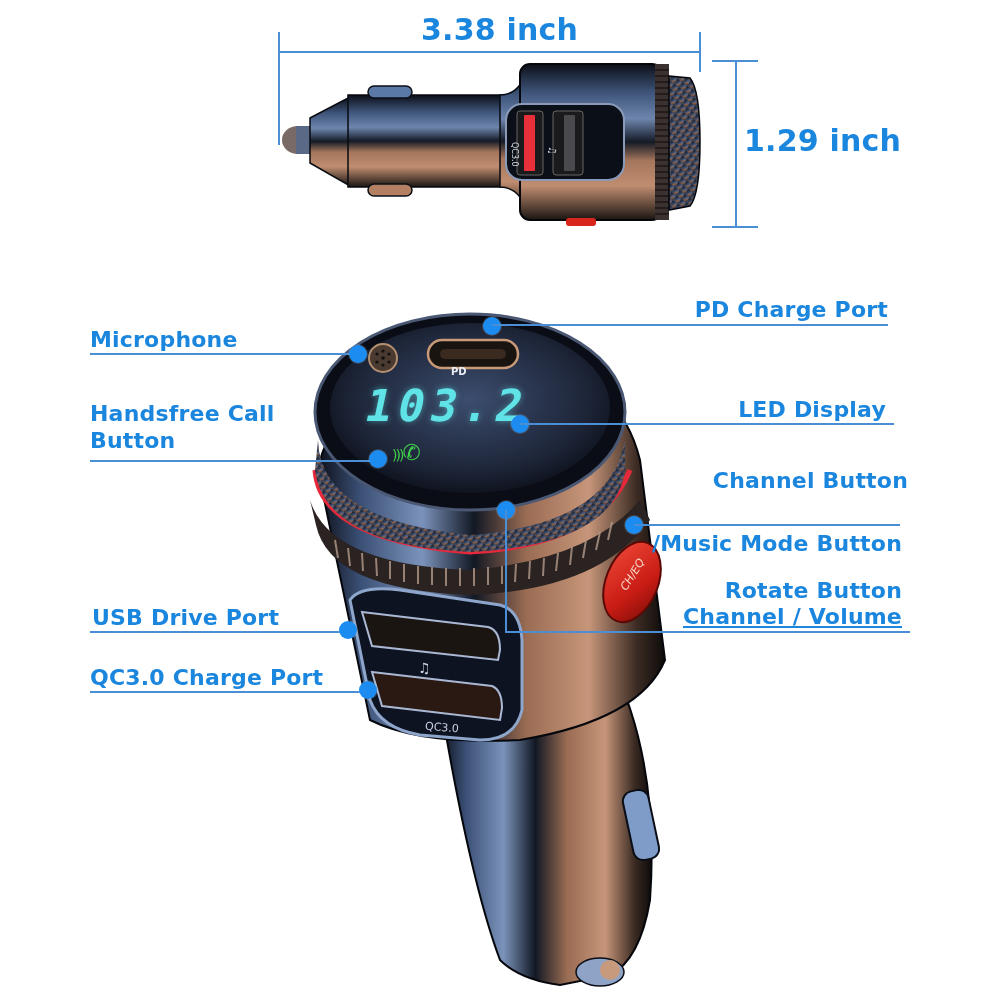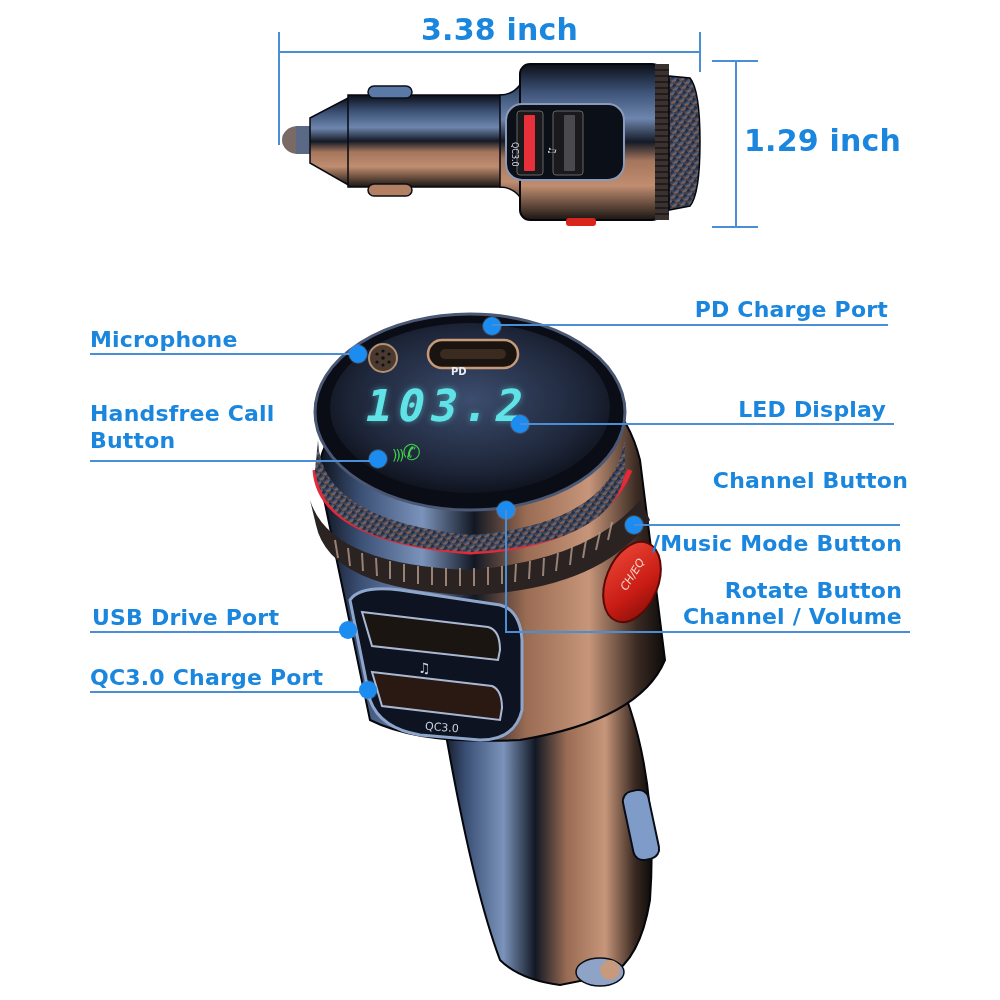--- a/index.html
+++ b/index.html
@@ -239,13 +239,13 @@
 
 <div class="label right" style="right:92px; top:467px;">Channel Button</div>
 <div class="label right" style="right:98px; top:494px;margin-top:36px;">/Music Mode Button</div>
 <div class="dot" style="left:634px; top:525px;"></div>
 <div class="line-h" style="left:634px; top:524px; width:266px;"></div>
 
 <div class="dot" style="left:506px; top:510px;"></div>
 <div class="line-v" style="left:505px; top:510px; height:122px;"></div>
 <div class="line-h" style="left:505px; top:631px; width:405px;"></div>
 <div class="label right" style="right:98px; top:577px;">Rotate Button</div>
-<div class="label right" style="right:98px; top:603px;">Channel / Volume</div>
+<div class="label right" style="right:98px; top:603px;text-decoration:underline;">Channel / Volume</div>
 
 </body></html>

